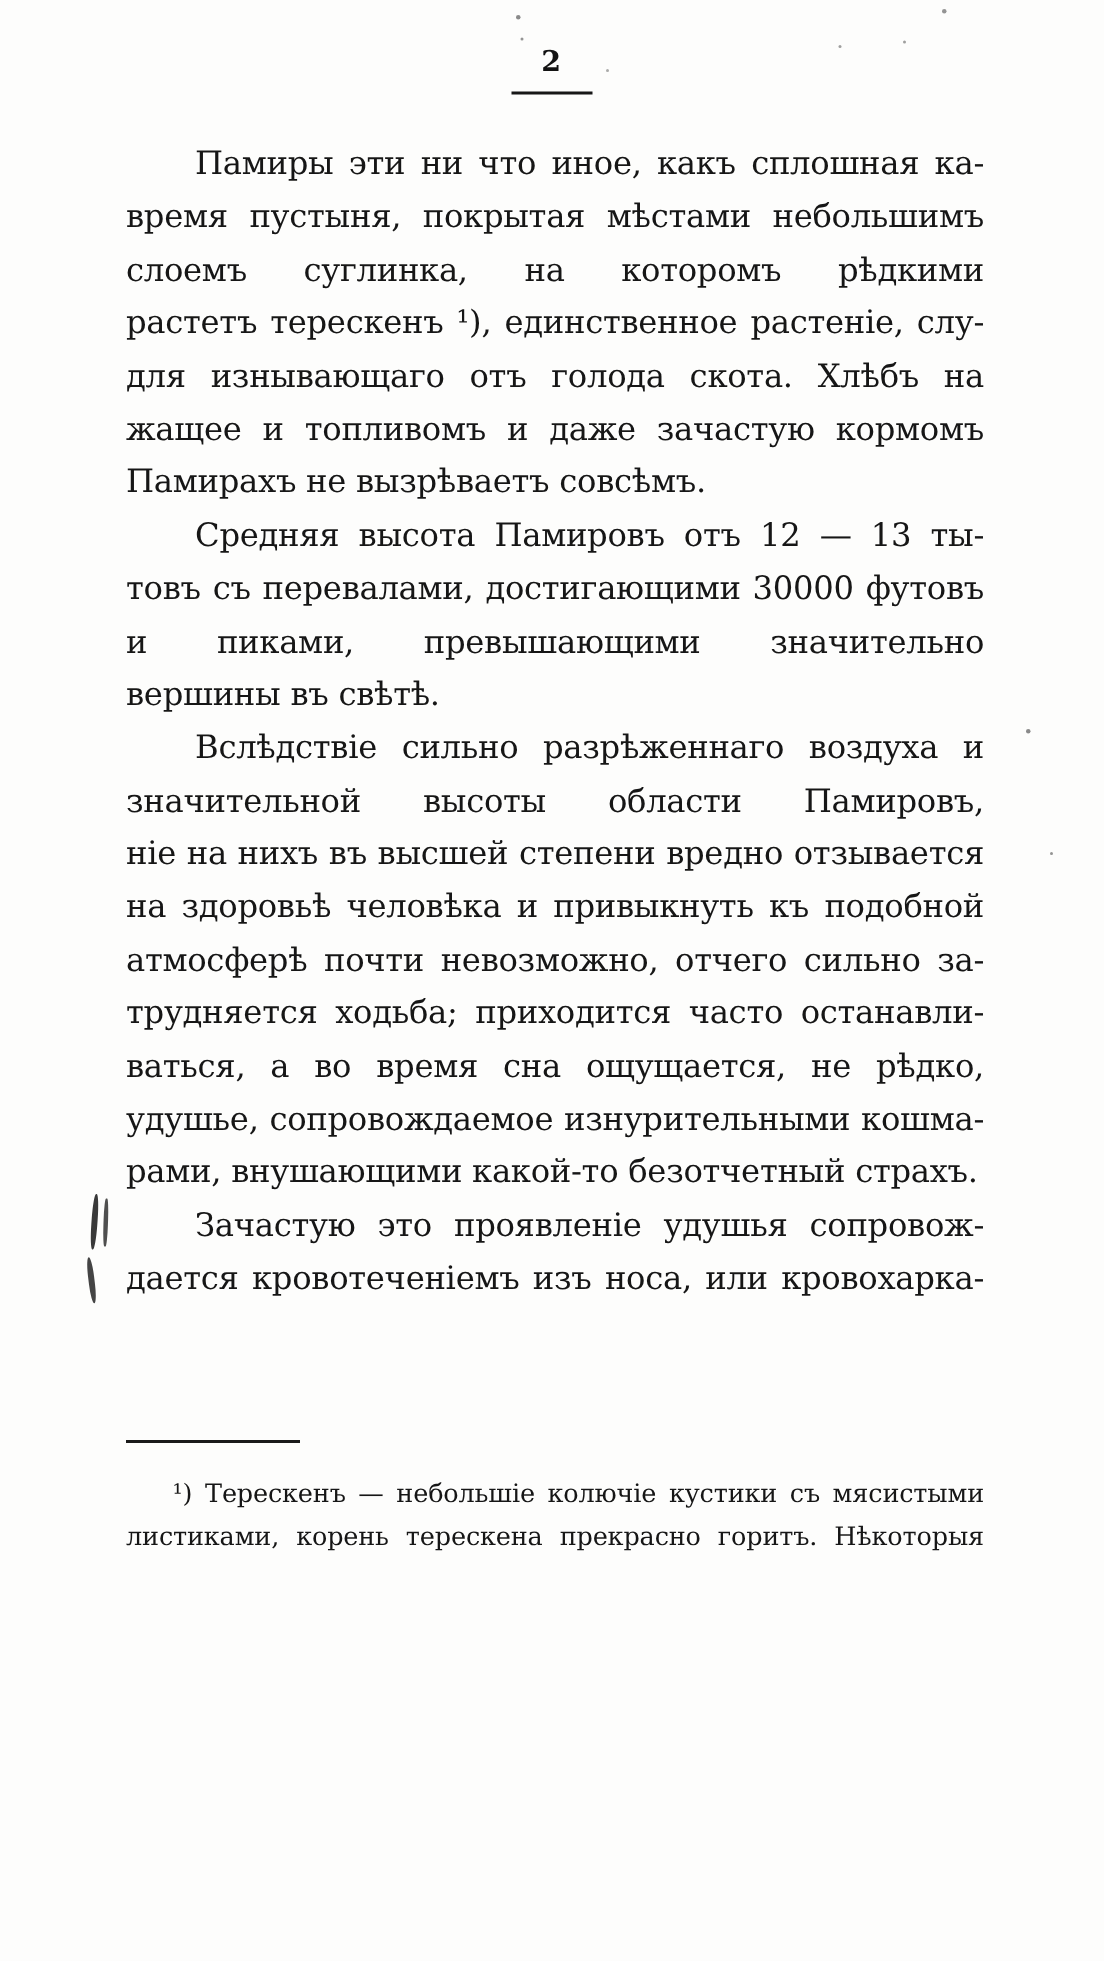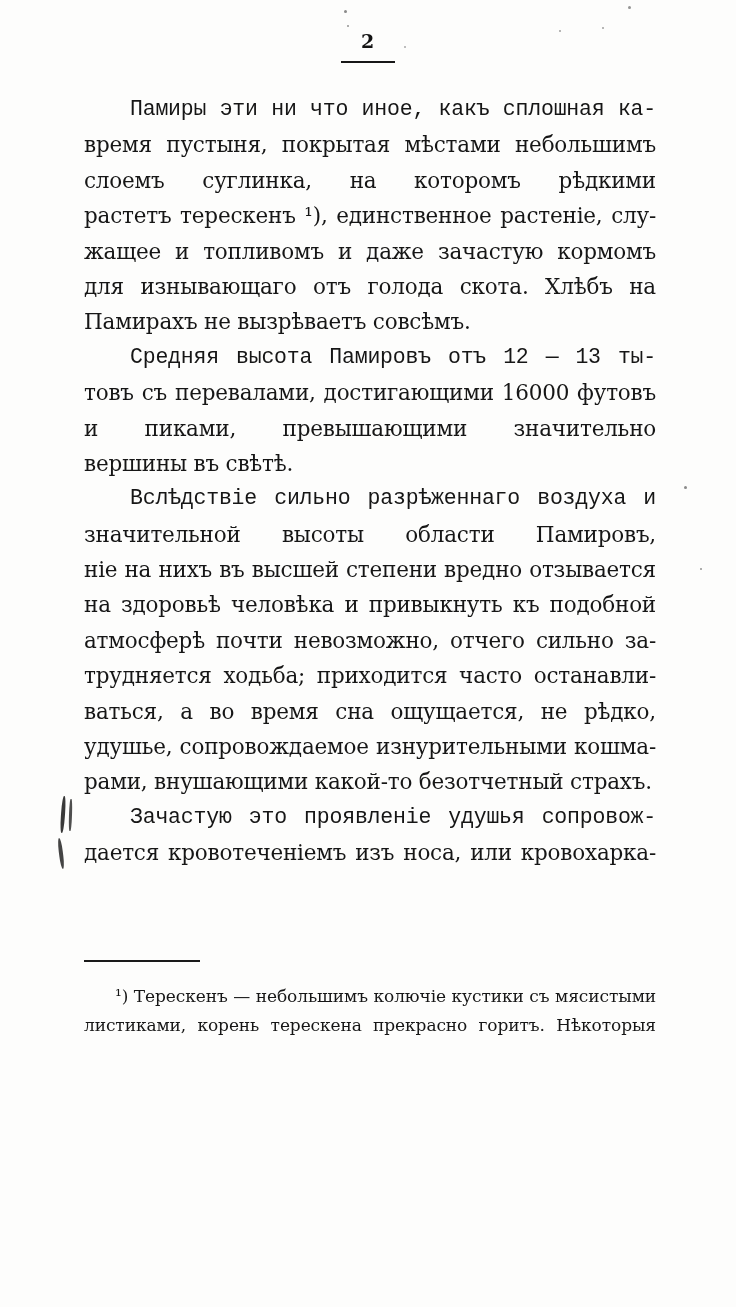--- a/index.html
+++ b/index.html
@@ -49,21 +49,21 @@
     letter-spacing: -0.2px;
   }
   .body-text .line {
     height: 35.4px;
     line-height: 35.4px;
     text-align: justify;
     text-align-last: justify;
     white-space: normal;
     overflow: hidden;
   }
-  .paragraph .line:first-child { text-indent: 46px; font-family: Liberation Mono, monospace; }
+  .paragraph .line:first-child { text-indent: 46px; }
   .paragraph .line:last-child  { text-align-last: left; }
   .paragraph.continues .line:last-child { text-align-last: justify; }
 
   
   .footnote-rule {
     position: absolute;
     left: 84px;
     top: 960px;
     width: 116px;
     height: 2px;
@@ -122,27 +122,27 @@
     <div class="page-number">2</div>
     <div class="page-number-rule"></div>
   </div>
 
   <div class="body-text">
       <div class="paragraph">
         <div class="line">Памиры эти ни что иное, какъ сплошная ка-</div>
         <div class="line">время пустыня, покрытая мѣстами небольшимъ</div>
         <div class="line">слоемъ суглинка, на которомъ рѣдкими кустиками</div>
         <div class="line">растетъ терескенъ ¹), единственное растеніе, слу-</div>
+        <div class="line">для изнывающаго отъ голода скота. Хлѣбъ на</div>
         <div class="line">жащее и топливомъ и даже зачастую кормомъ</div>
-        <div class="line">для изнывающаго отъ голода скота. Хлѣбъ на</div>
         <div class="line">Памирахъ не вызрѣваетъ совсѣмъ.</div>
       </div>
       <div class="paragraph">
         <div class="line">Средняя высота Памировъ отъ 12 — 13 ты-</div>
-        <div class="line">товъ съ перевалами, достигающими 16000 футовъ</div>
+        <div class="line">товъ съ перевалами, достигающими 30000 футовъ</div>
         <div class="line">и пиками, превышающими значительно высочайшія</div>
         <div class="line">вершины въ свѣтѣ.</div>
       </div>
       <div class="paragraph">
         <div class="line">Вслѣдствіе сильно разрѣженнаго воздуха и</div>
         <div class="line">значительной высоты области Памировъ, пребыва-</div>
         <div class="line">ніе на нихъ въ высшей степени вредно отзывается</div>
         <div class="line">на здоровьѣ человѣка и привыкнуть къ подобной</div>
         <div class="line">атмосферѣ почти невозможно, отчего сильно за-</div>
         <div class="line">трудняется ходьба; приходится часто останавли-</div>
@@ -152,21 +152,21 @@
       </div>
       <div class="paragraph continues">
         <div class="line">Зачастую это проявленіе удушья сопровож-</div>
         <div class="line">дается кровотеченіемъ изъ носа, или кровохарка-</div>
       </div>
     </div>
 
   <div class="footnote-rule"></div>
 
   <div class="footnote">
-      <div class="line">¹) Терескенъ — небольшимъ колючіе кустики съ мясистыми</div>
+      <div class="line">¹) Терескенъ — небольшіе колючіе кустики съ мясистыми</div>
       <div class="line">листиками, корень терескена прекрасно горитъ. Нѣкоторыя до-</div>
     </div>
 
   <div class="margin-mark mark-a"></div>
   <div class="margin-mark mark-b"></div>
   <div class="margin-mark mark-c"></div>
 
   <div class="speck sp1"></div>
   <div class="speck sp2"></div>
   <div class="speck sp3"></div>

